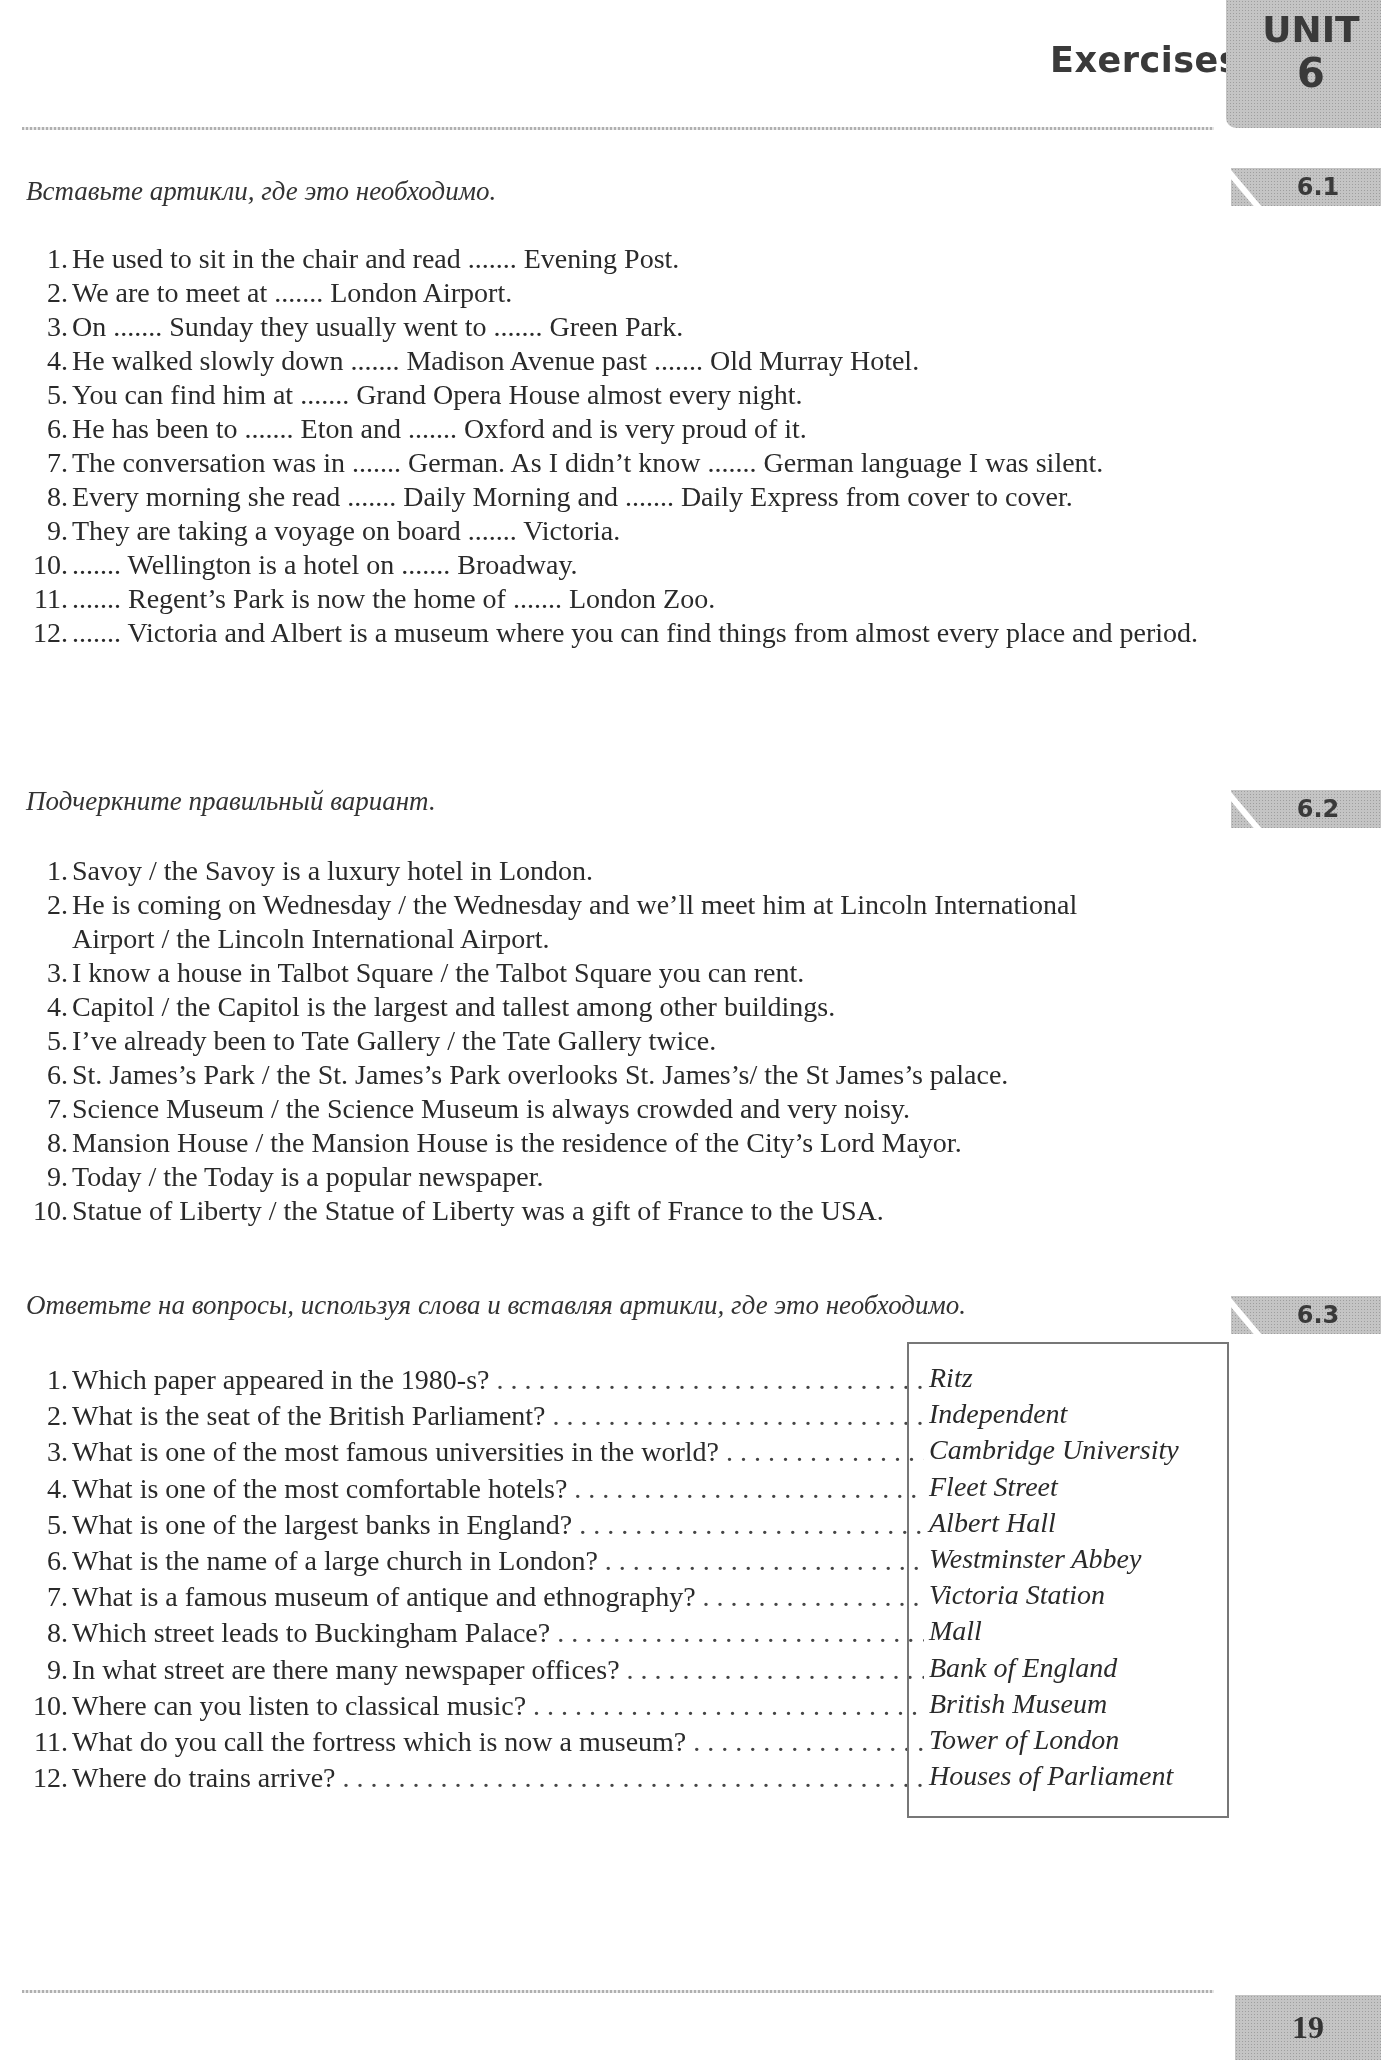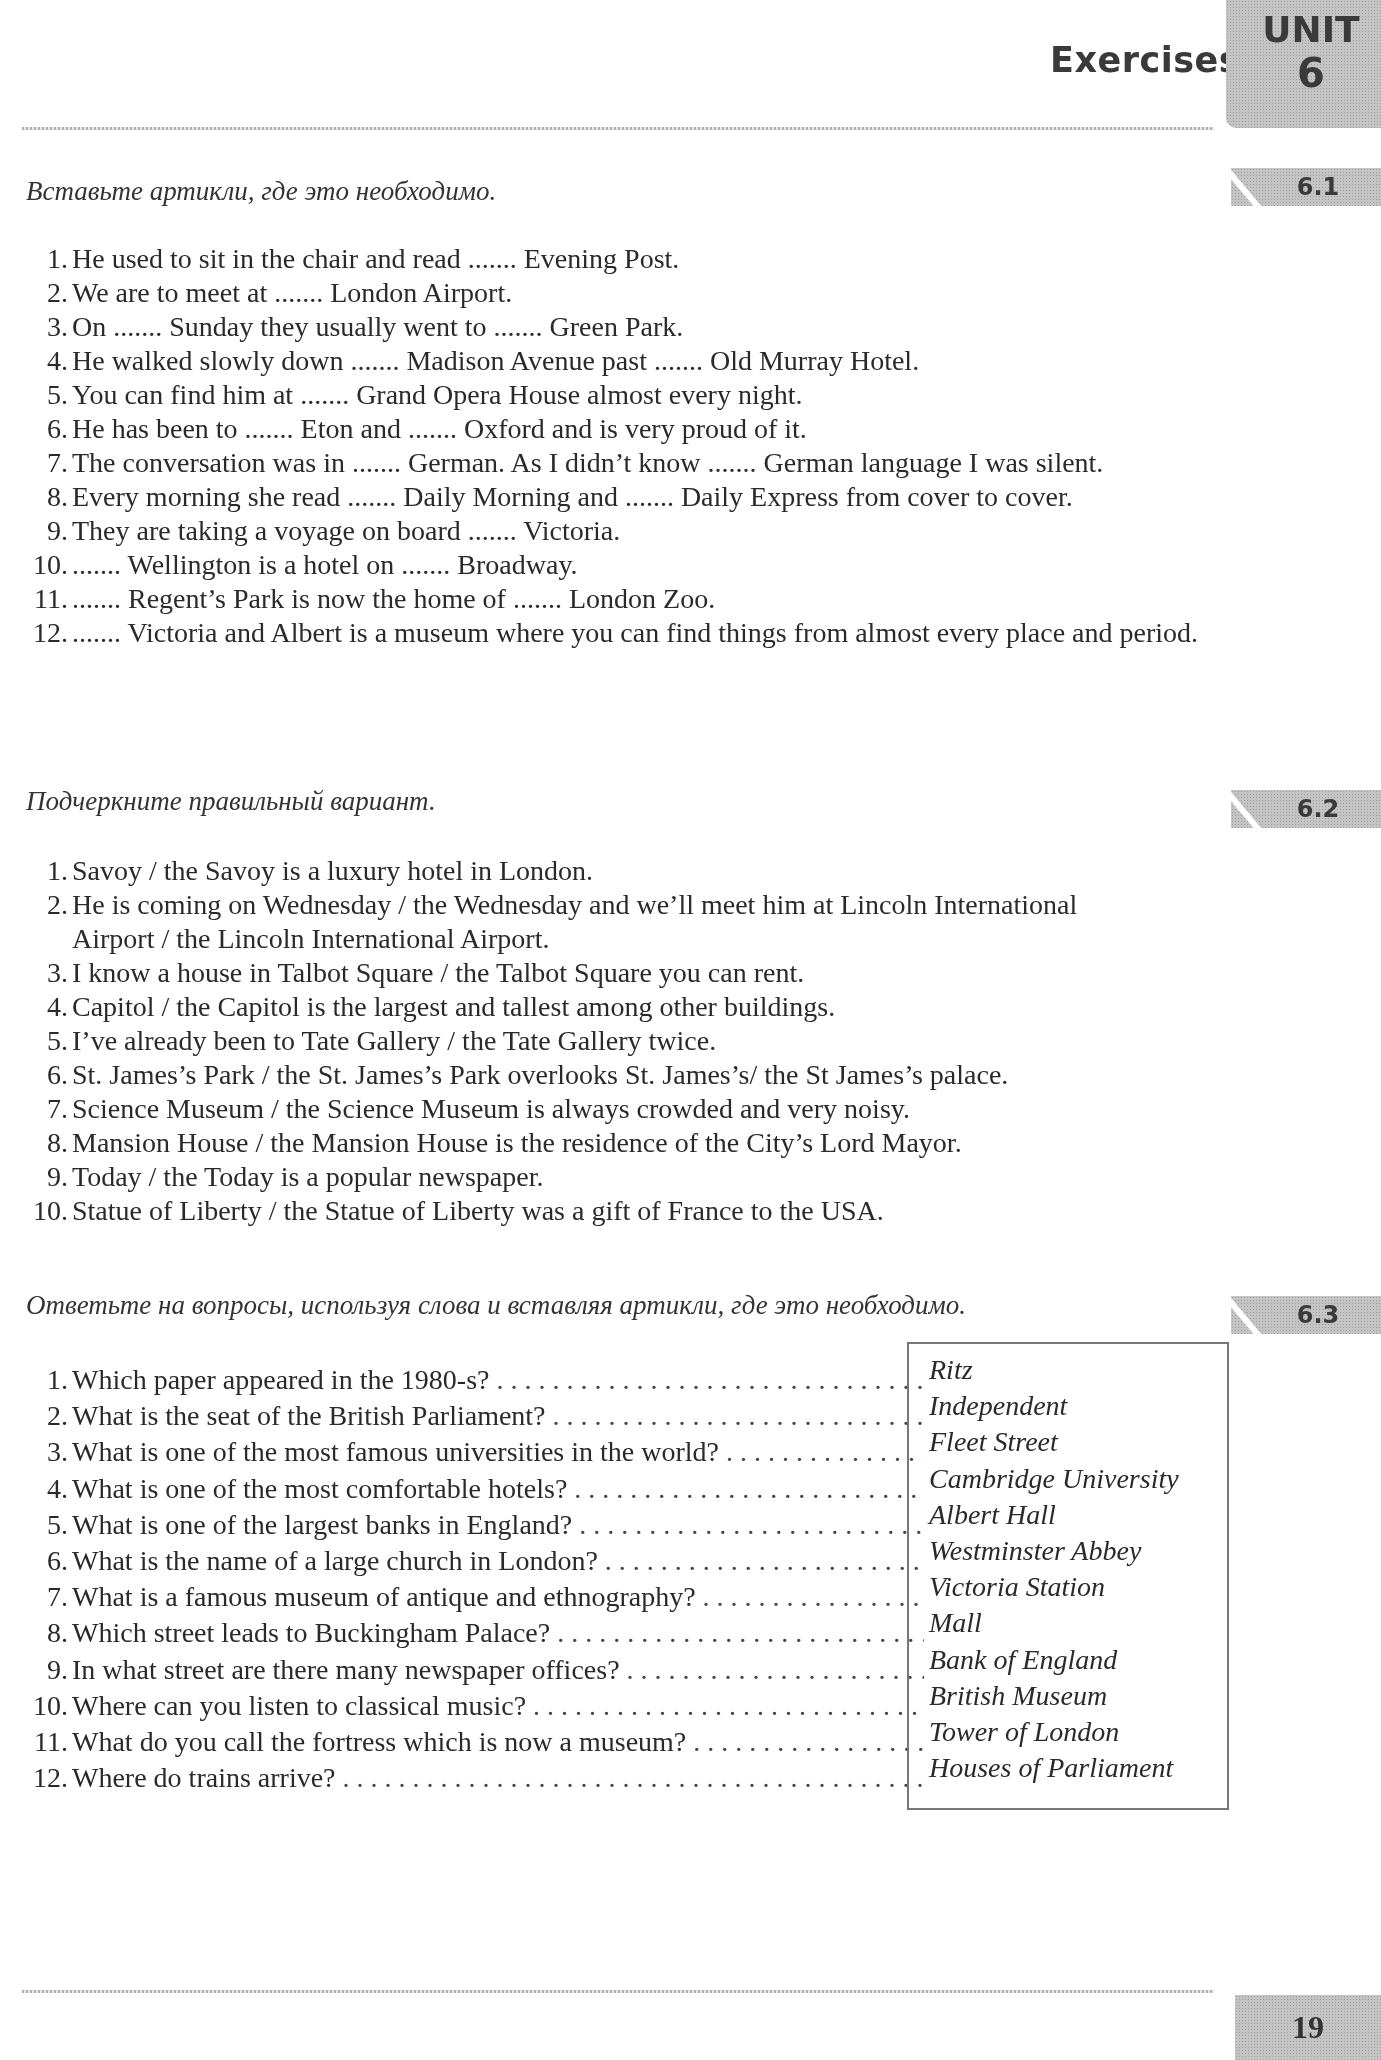--- a/index.html
+++ b/index.html
@@ -75,25 +75,25 @@
     <div class="item q" style="line-height: 36.2px;"><span class="num">4.</span><span>What is one of the most comfortable hotels?</span><span class="dots"> . . . . . . . . . . . . . . . . . . . . . . . . . . . . . . . . . . . . . . . . . . . . . . . . . . . . . . . . . . . . . . . . . . . . . . . . . . . . . . . . </span></div>
     <div class="item q" style="line-height: 36.2px;"><span class="num">5.</span><span>What is one of the largest banks in England?</span><span class="dots"> . . . . . . . . . . . . . . . . . . . . . . . . . . . . . . . . . . . . . . . . . . . . . . . . . . . . . . . . . . . . . . . . . . . . . . . . . . . . . . . . </span></div>
     <div class="item q" style="line-height: 36.2px;"><span class="num">6.</span><span>What is the name of a large church in London?</span><span class="dots"> . . . . . . . . . . . . . . . . . . . . . . . . . . . . . . . . . . . . . . . . . . . . . . . . . . . . . . . . . . . . . . . . . . . . . . . . . . . . . . . . </span></div>
     <div class="item q" style="line-height: 36.2px;"><span class="num">7.</span><span>What is a famous museum of antique and ethnography?</span><span class="dots"> . . . . . . . . . . . . . . . . . . . . . . . . . . . . . . . . . . . . . . . . . . . . . . . . . . . . . . . . . . . . . . . . . . . . . . . . . . . . . . . . </span></div>
     <div class="item q" style="line-height: 36.2px;"><span class="num">8.</span><span>Which street leads to Buckingham Palace?</span><span class="dots"> . . . . . . . . . . . . . . . . . . . . . . . . . . . . . . . . . . . . . . . . . . . . . . . . . . . . . . . . . . . . . . . . . . . . . . . . . . . . . . . . </span></div>
     <div class="item q" style="line-height: 36.2px;"><span class="num">9.</span><span>In what street are there many newspaper offices?</span><span class="dots"> . . . . . . . . . . . . . . . . . . . . . . . . . . . . . . . . . . . . . . . . . . . . . . . . . . . . . . . . . . . . . . . . . . . . . . . . . . . . . . . . </span></div>
     <div class="item q" style="line-height: 36.2px;"><span class="num">10.</span><span>Where can you listen to classical music?</span><span class="dots"> . . . . . . . . . . . . . . . . . . . . . . . . . . . . . . . . . . . . . . . . . . . . . . . . . . . . . . . . . . . . . . . . . . . . . . . . . . . . . . . . </span></div>
     <div class="item q" style="line-height: 36.2px;"><span class="num">11.</span><span>What do you call the fortress which is now a museum?</span><span class="dots"> . . . . . . . . . . . . . . . . . . . . . . . . . . . . . . . . . . . . . . . . . . . . . . . . . . . . . . . . . . . . . . . . . . . . . . . . . . . . . . . . </span></div>
     <div class="item q" style="line-height: 36.2px;"><span class="num">12.</span><span>Where do trains arrive?</span><span class="dots"> . . . . . . . . . . . . . . . . . . . . . . . . . . . . . . . . . . . . . . . . . . . . . . . . . . . . . . . . . . . . . . . . . . . . . . . . . . . . . . . . </span></div>
   </div>
-<div class="abs words" id="words63" style="padding-top: 8px;">
+<div class="abs words" id="words63" style="padding-top: 16px;">
     <div>Ritz</div>
     <div>Independent</div>
+    <div>Cambridge University</div>
     <div>Fleet Street</div>
-    <div>Cambridge University</div>
     <div>Albert Hall</div>
     <div>Westminster Abbey</div>
     <div>Victoria Station</div>
     <div>Mall</div>
     <div>Bank of England</div>
     <div>British Museum</div>
     <div>Tower of London</div>
     <div>Houses of Parliament</div>
   </div>
 

